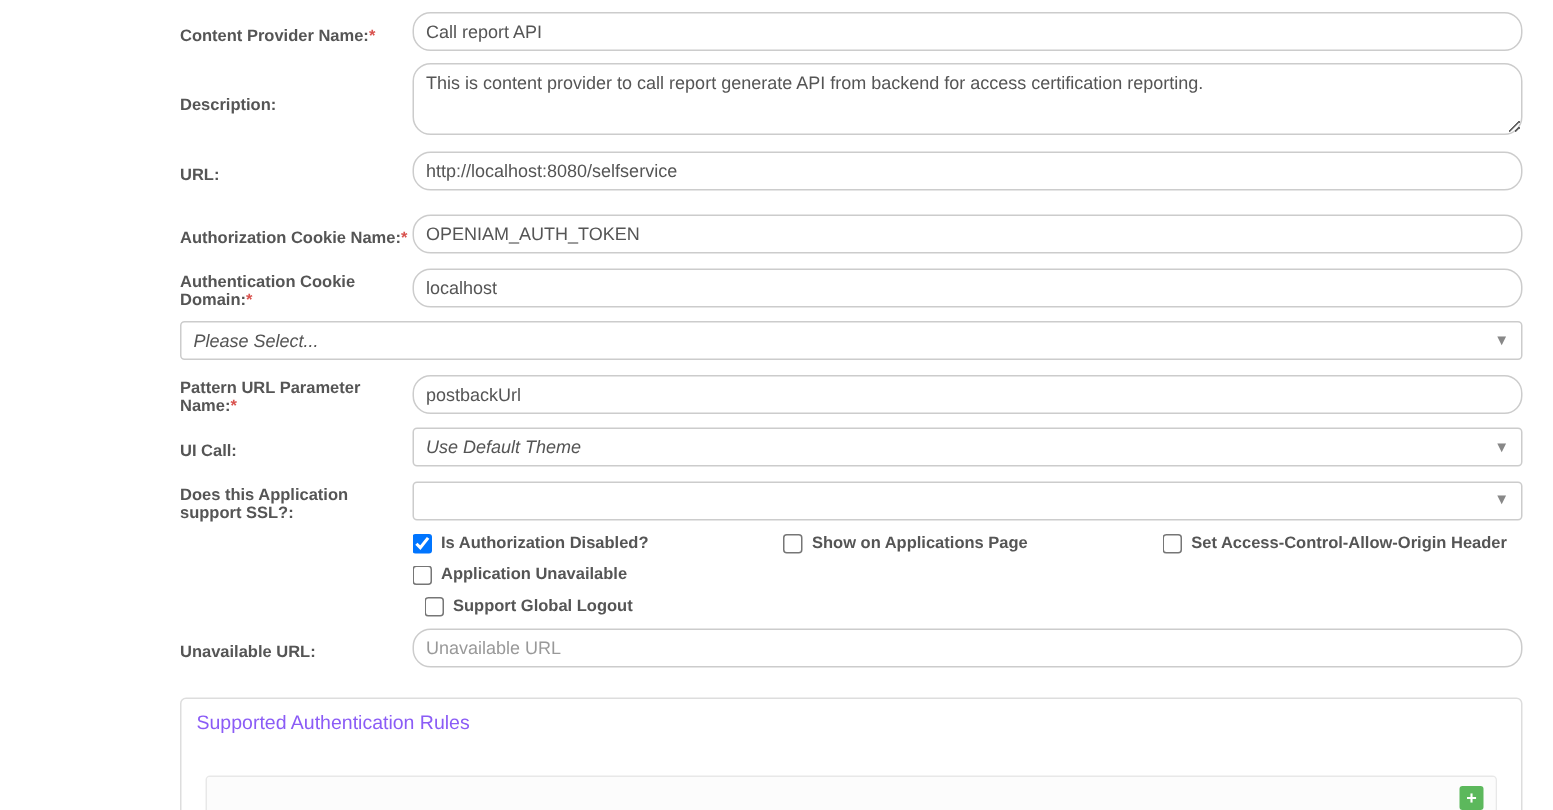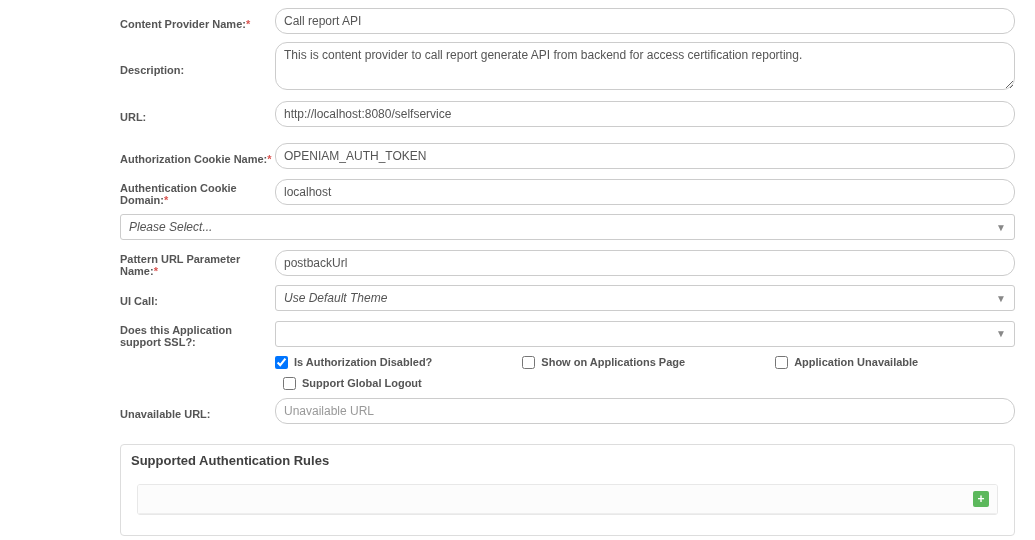--- a/index.html
+++ b/index.html
@@ -95,24 +95,24 @@
       padding-left: 163px;
       margin-bottom: 8px;
     }
     .section {
       border: 1px solid #ddd;
       border-radius: 4px;
       margin-top: 20px;
       padding: 8px 10px 16px 10px;
     }
     .section-title {
-      font-weight: bold;
+      font-weight: normal;
       font-size: 13px;
-      color: #404040;
-      margin-bottom: 12px;
+      color: #8b5cf6;
+      margin-bottom: 24px;
     }
     .inner-panel {
       background: #fff;
       border: 1px solid #e8e8e8;
       border-radius: 3px;
       overflow: hidden;
     }
     .panel-header {
       background: #fcfcfc;
       border-bottom: 1px solid #eee;
@@ -204,20 +204,24 @@
 </div>
 
 <div class="checkbox-row">
   <label class="checkbox-item">
     <input type="checkbox" checked="" style="">
     <span>Is Authorization Disabled?</span>
   </label>
   <label class="checkbox-item">
     <input type="checkbox" style="">
     <span>Show on Applications Page</span>
+  </label>
+  <label class="checkbox-item">
+    <input type="checkbox" style="">
+    <span>Set Access-Control-Allow-Origin Header</span>
   </label>
   <label class="checkbox-item">
     <input type="checkbox" style="">
     <span>Application Unavailable</span>
   </label>
 </div>
 <div class="support-row">
   <label class="checkbox-item">
     <input type="checkbox" style="">
     <span>Support Global Logout</span>

